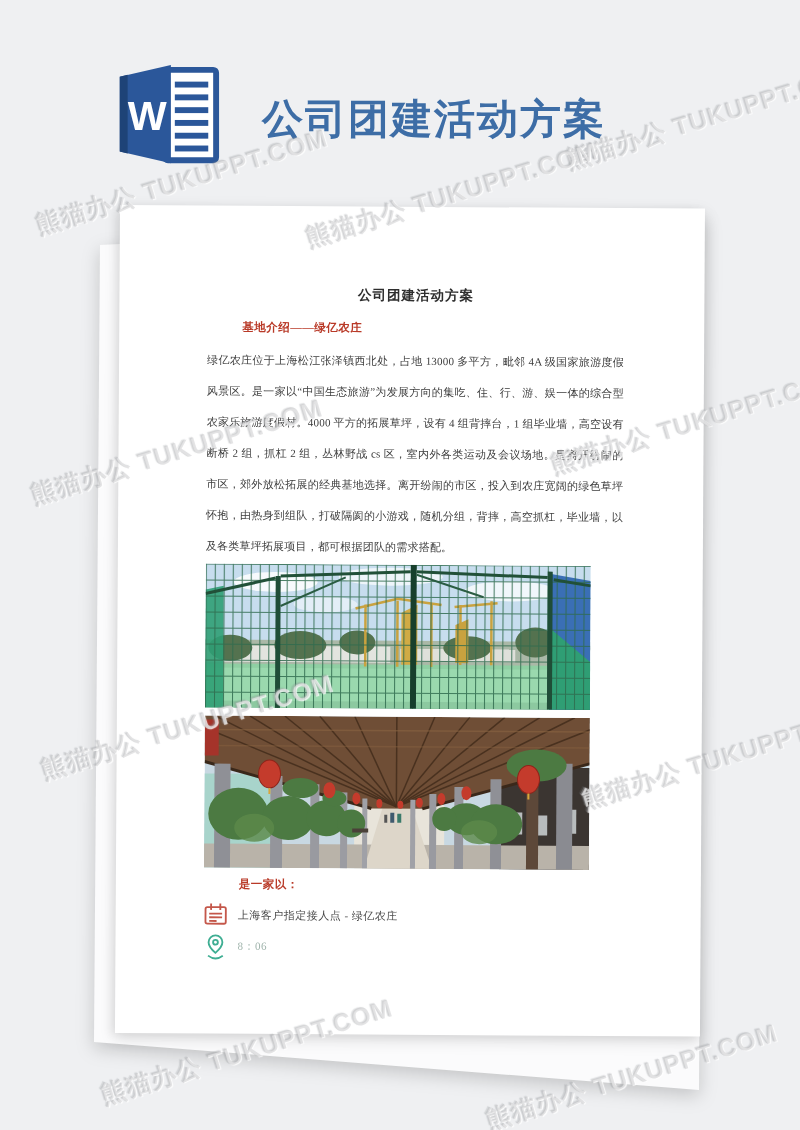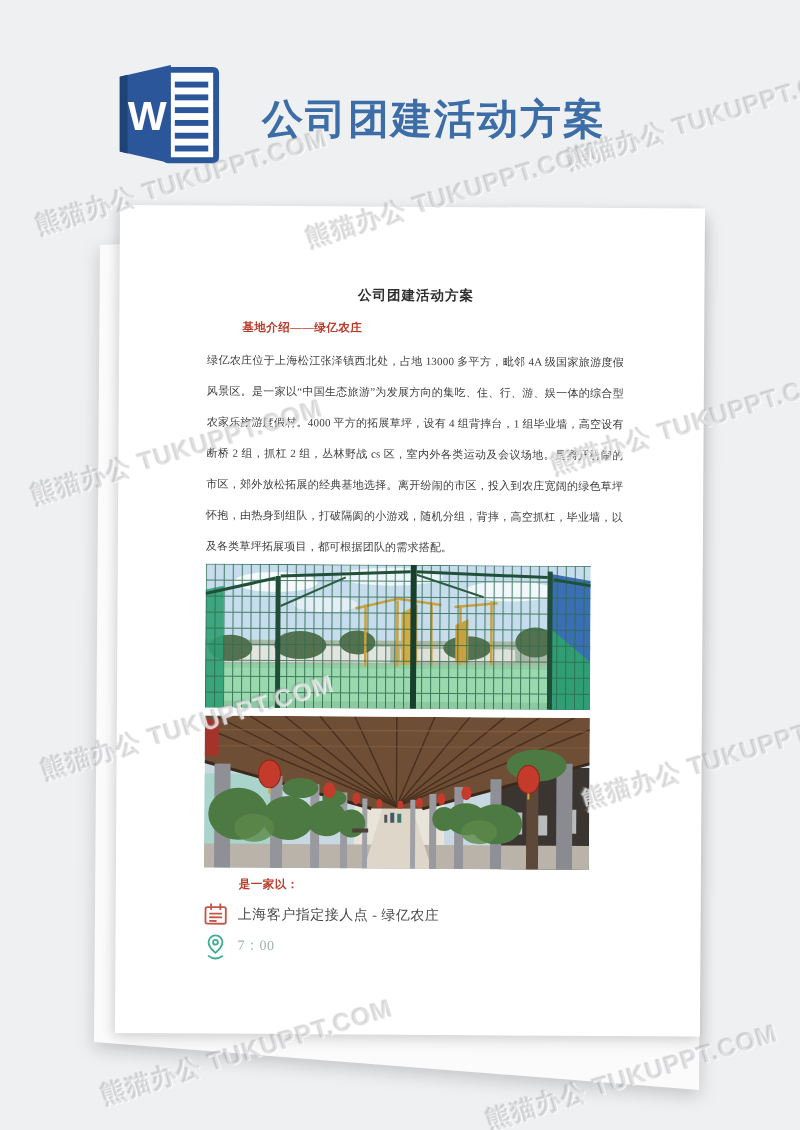--- a/index.html
+++ b/index.html
@@ -52,21 +52,21 @@
   }
   .photo { position:absolute; left:88px; display:block; }
   .photo.p1 { top:358px; width:385px; height:144px; }
   .photo.p2 { top:510px; width:385px; height:152px; }
   .photo svg { width:100%; height:100%; display:block; }
 
   .itin-row { position:absolute; left:88px; display:flex; align-items:center; }
   .itin-row.r1 { top:696px; height:26px; }
   .itin-row.r2 { top:727px; height:26px; }
   .itin-icon { width:24px; height:26px; flex:0 0 auto; margin-right:10px; }
-  .itin-text { font-size:14px; color:#4a4a4a; letter-spacing:0.5px; }
+  .itin-text { font-size:11px; color:#4a4a4a; letter-spacing:0.5px; }
   .itin-text.time { color:#9fb3ab; }
 
   
   .wm-layer { position:absolute; inset:0; z-index:30; pointer-events:none; }
   .wm {
     position:absolute; transform:rotate(-17deg); white-space:nowrap;
     font-family:"Liberation Sans","DejaVu Sans",sans-serif;
     font-weight:700; font-size:25px; letter-spacing:1px;
     color:rgba(168,170,173,0.30);
     text-shadow:1px 1px 1px rgba(255,255,255,0.85), -1px -1px 1px rgba(125,127,130,0.22);
@@ -292,21 +292,21 @@
   <div class="itin-row r2">
     <span class="itin-icon">
       <svg viewBox="0 0 26 30">
         <g stroke="#3fae93" stroke-width="2" fill="none">
           <path d="M13,3 a7.5,7.5 0 0 1 7.5,7.5 C20.5,15.5 13,22 13,22 s-7.5,-6.5 -7.5,-11.5 A7.5,7.5 0 0 1 13,3 Z"></path>
           <circle cx="13" cy="10.5" r="2.6"></circle>
           <path d="M5,25 q8,6 16,0"></path>
         </g>
       </svg>
     </span>
-    <span class="itin-text time">7：00</span>
+    <span class="itin-text time">8：06</span>
   </div>
 
 </div>
 
 <div class="wm-layer">
   <span class="wm" style="left:30px;  top:165px;">熊猫办公 TUKUPPT.COM</span>
   <span class="wm" style="left:560px; top:100px;">熊猫办公 TUKUPPT.COM</span>
   <span class="wm" style="left:300px; top:178px;">熊猫办公 TUKUPPT.COM</span>
   <span class="wm" style="left:25px;  top:435px;">熊猫办公 TUKUPPT.COM</span>
   <span class="wm" style="left:545px; top:405px;">熊猫办公 TUKUPPT.COM</span>

